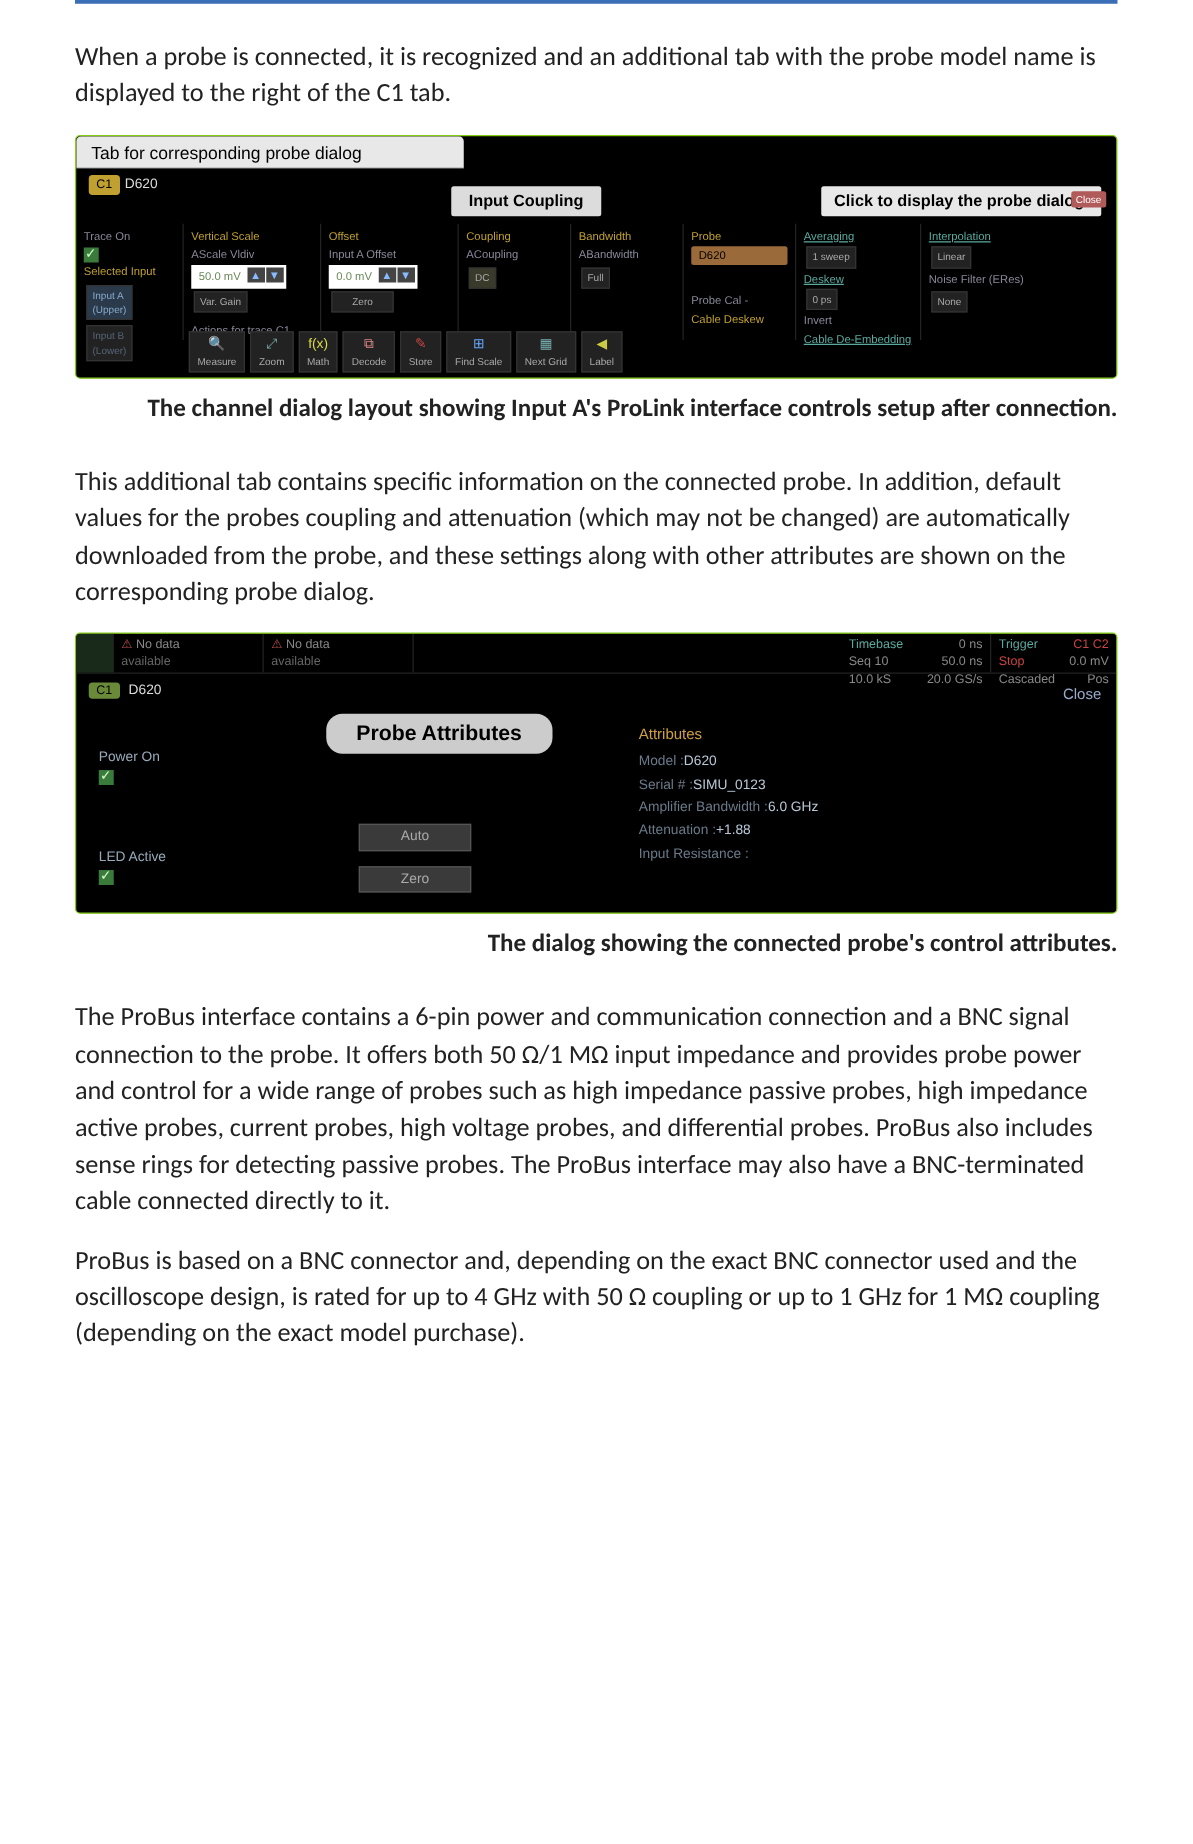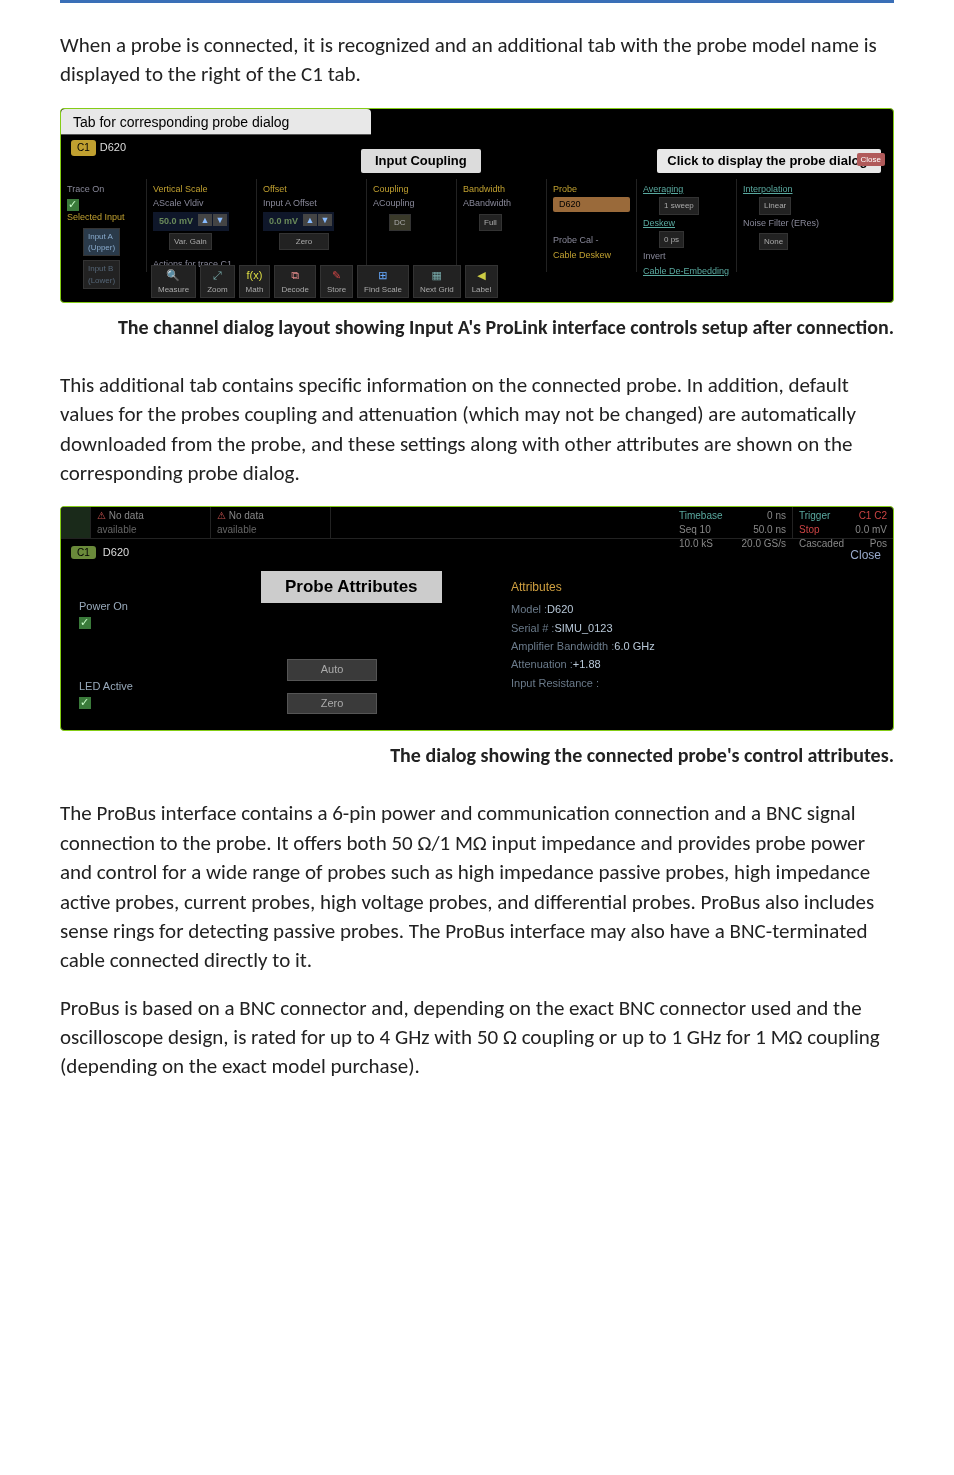--- a/index.html
+++ b/index.html
@@ -106,24 +106,24 @@
     background: #3a7a3a; position: relative; margin-right: 3px;
     vertical-align: middle;
   }
   .check-sm::after {
     content: "✓"; position: absolute; left: 1px; top: -2px; color: #cfc; font-size: 11px;
   }
   .tiny-btn {
     display: inline-block;
     background: #222; border: 1px solid #333;
     color: #aaa; font-size: 8px;
-    padding: 2px 4px; margin: 2px 16px;
+    padding: 2px 4px; margin: 2px 2px;
   }
   .spinner-sm {
-    display: inline-flex; background: #0f172a; padding: 2px; font-weight: bold;
+    display: inline-flex; background: #ffffff; padding: 2px;
   }
   .spinner-sm .arrow {
     width: 14px; height: 12px; background: #444; color: #8bf;
     font-size: 9px; text-align: center; line-height: 12px; margin-left: 1px;
   }
   .probe-pill {
     background: #9a6a3a; color: #000; font-size: 9px;
     padding: 1px 6px; border-radius: 2px;
   }
   .teal-link { color: #5aaaa0; font-size: 9px; text-decoration: underline; display: block; }
@@ -155,20 +155,21 @@
   }
   .close2 {
     position: absolute; top: 40px; right: 12px;
     color: #9ac; font-size: 12px;
   }
   .pa-header {
     position: absolute; top: 64px; left: 200px;
     color: #000; background: #cccccc;
     font-weight: bold; font-size: 17px;
     padding: 4px 24px;
+    border-radius: 13px;
   }
   .power-on-box {
     position: absolute; top: 92px; left: 18px;
     color: #9ab; font-size: 11px;
   }
   .led-box {
     position: absolute; top: 172px; left: 18px;
     color: #9ab; font-size: 11px;
   }
   .hint-text {

